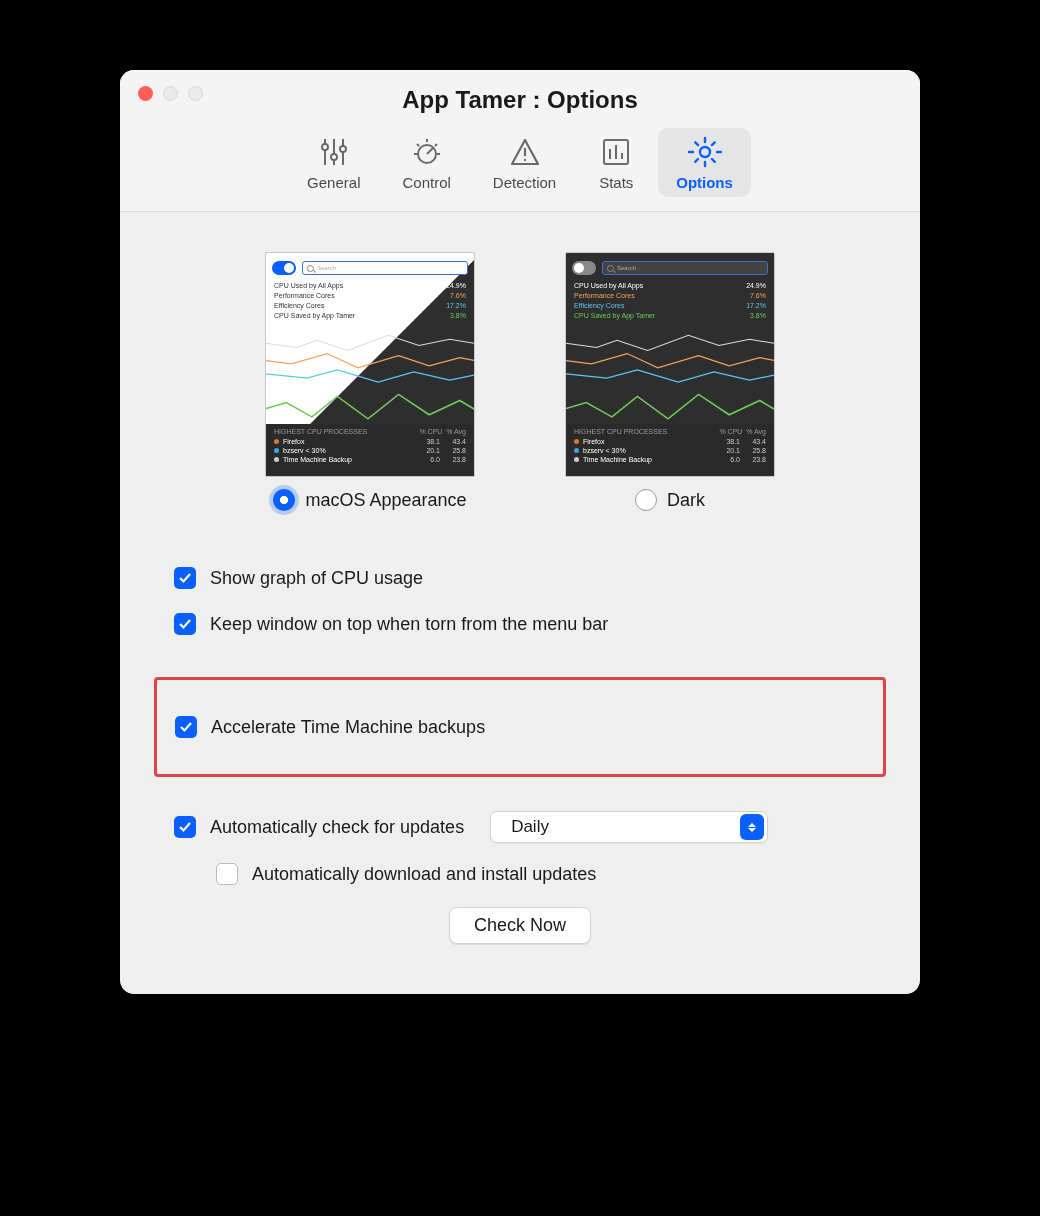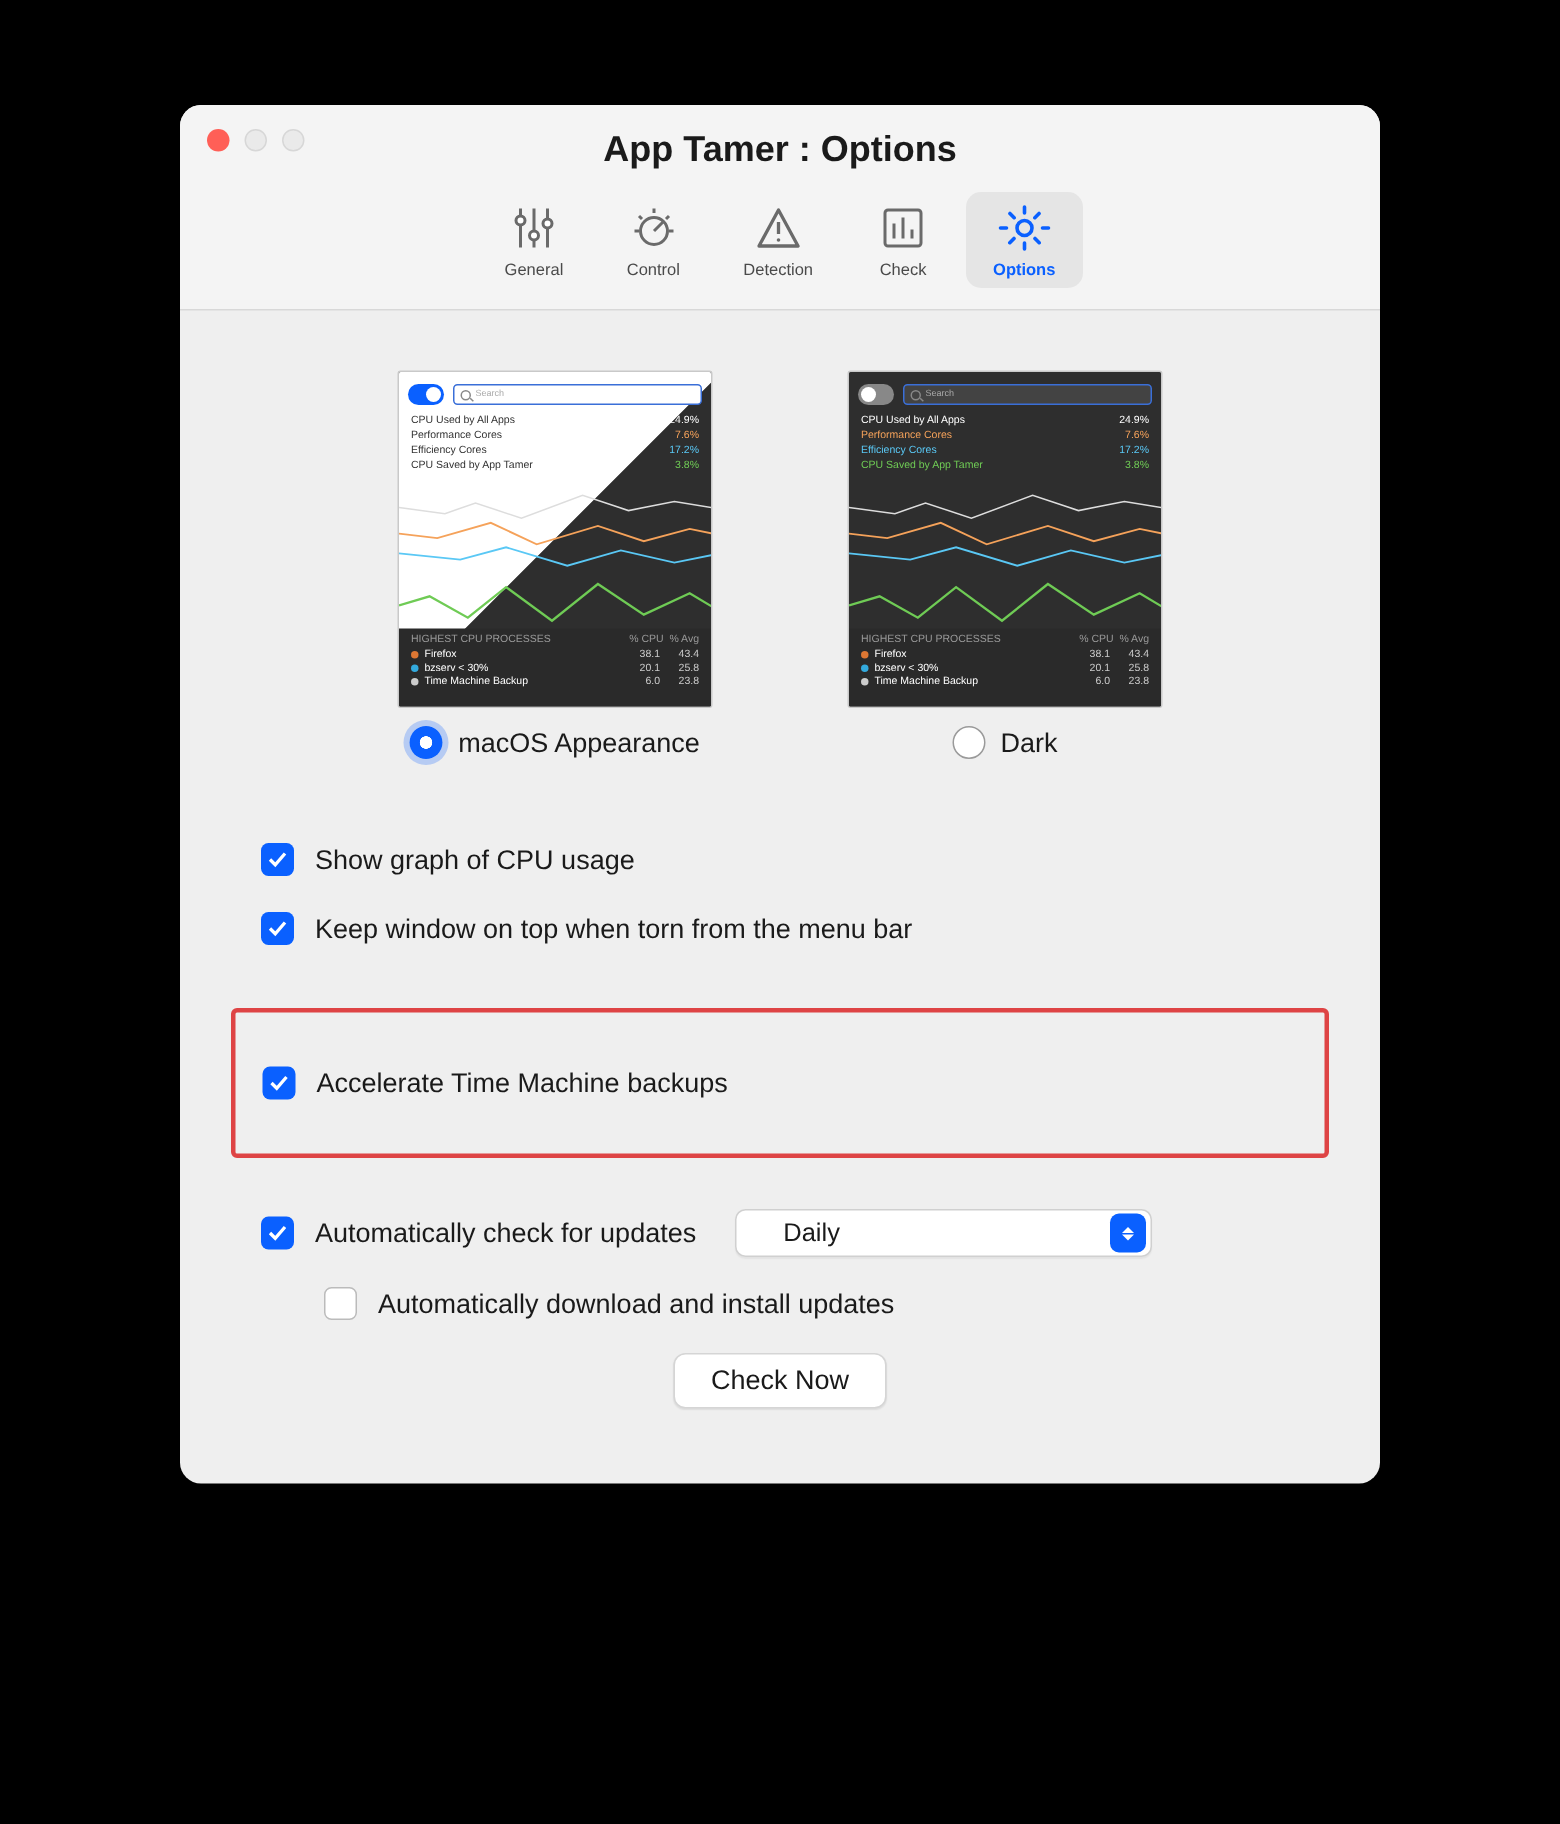--- a/index.html
+++ b/index.html
@@ -54,21 +54,21 @@
 .tab {
   display: flex;
   flex-direction: column;
   align-items: center;
   padding: 6px 18px 6px 18px;
   border-radius: 10px;
   gap: 4px;
 }
 .tab.active { background: #e5e5e5; font-weight: bold; }
 .tab-icon { width: 36px; height: 36px; display:flex; align-items:center; justify-content:center; }
-.tab-label { font-size: 11px; color: #4a4a4a; }
+.tab-label { font-size: 15px; color: #4a4a4a; }
 .tab.active .tab-label { color: #0a60ff; }
 .content {
   padding: 40px 18px 50px 18px;
 }
 .theme-row {
   display: flex;
   justify-content: center;
   gap: 90px;
   margin-bottom: 44px;
 }
@@ -192,21 +192,21 @@
   padding: 12px 0 12px 36px;
 }
 .dropdown {
   margin-left: 12px;
   width: 278px;
   height: 32px;
   background: #fff;
   border: 1px solid #d0d0d0;
   border-radius: 7px;
   display:flex; align-items:center; justify-content:space-between;
-  padding-left: 31px;
+  padding-left: 20px;
   box-shadow: 0 1px 1px rgba(0,0,0,.05);
 }
 .dd-label { font-size: 17px; color: #1a1a1a; }
 .dd-arrows {
   width: 24px; height: 26px;
   background: #0a60ff;
   border-radius: 6px;
   margin-right: 3px;
   display:flex; flex-direction:column; align-items:center; justify-content:center; gap:1px;
 }
@@ -288,21 +288,21 @@
       </div>
       <div class="tab">
         <span class="tab-icon">
           <svg width="34" height="34" viewBox="0 0 34 34" fill="none" stroke="#6a6a6a" stroke-width="2">
             <rect x="5" y="5" width="24" height="24" rx="2"></rect>
             <line x1="11" y1="24" x2="11" y2="14"></line>
               <line x1="17" y1="24" x2="17" y2="10"></line>
             <line x1="23" y1="24" x2="23" y2="18"></line>
           </svg>
         </span>
-        <span class="tab-label">Check</span>
+        <span class="tab-label">Stats</span>
       </div>
       <div class="tab active">
         <span class="tab-icon">
           <svg width="36" height="36" viewBox="0 0 36 36" fill="none" stroke="#0a60ff" stroke-width="2.4">
             <circle cx="18" cy="18" r="5"></circle>
             <path d="M18 4v4M18 28v4M6 18H2M34 18h-4M8.3 8.3l2.8 2.8M25 25l2.8 2.8M27.7 8.3l-2.8 2.8M11 25l-2.8 2.8" stroke-linecap="round"></path>
           </svg>
         </span>
         <span class="tab-label">Options</span>
       </div>

